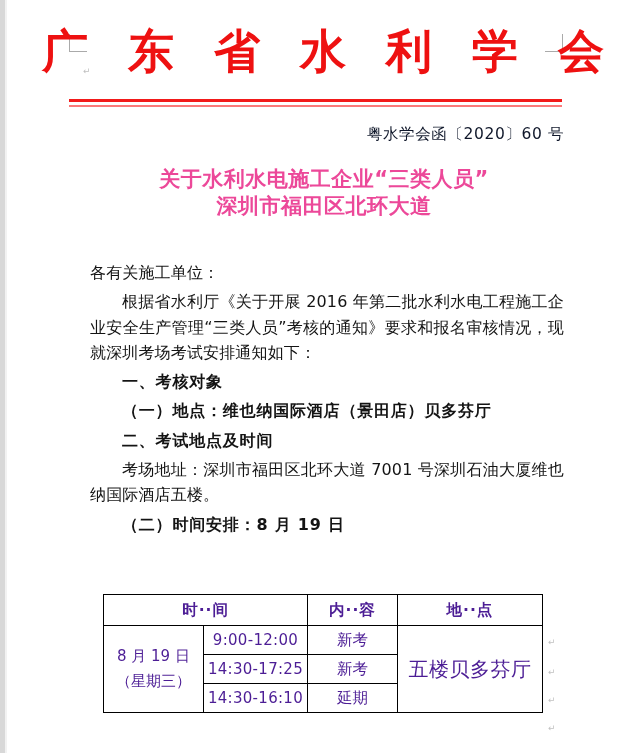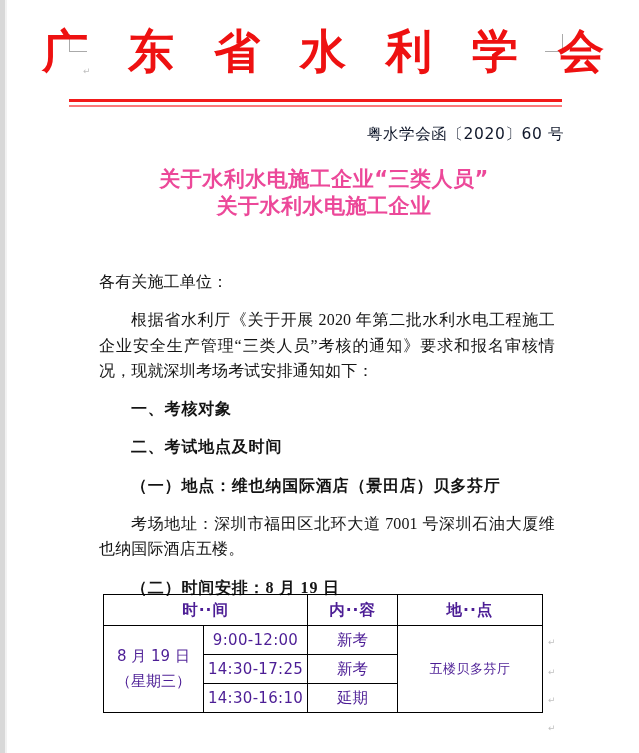--- a/index.html
+++ b/index.html
@@ -136,25 +136,24 @@
     left: 79px;
     top: 256px;
     width: 482px;
     font-family: "DejaVu Sans", "Liberation Sans", sans-serif;
     font-size: 16px;
     line-height: 25.3px;
     color: #141414;
     letter-spacing: 0.15px;
   }
   .body-text p {
-    margin: 13px;
+    margin: 4px;
     text-align: justify;
     text-justify: inter-ideograph;
     white-space: normal;
-    font-family: Liberation Serif, serif;
   }
   .body-text p.indent { text-indent: 32px; }
   .body-text p.bold {
     font-weight: bold;
     text-indent: 32px;
     letter-spacing: 0.8px;
   }
 
   
   .exam-table {
@@ -182,21 +181,21 @@
   .exam-table td.time-cell {
     height: 28px;
     font-size: 15px;
     letter-spacing: 0.3px;
   }
   .exam-table td.daycell {
     font-size: 15px;
     line-height: 25px;
   }
   .exam-table td.venue {
-    font-size: 13px;
+    font-size: 20px;
     letter-spacing: 0.5px;
   }
   .col-day   { width: 100px; }
   .col-time  { width: 104px; }
   .col-cont  { width: 90px; }
   .col-place { width: 146px; }
   .row-mark {
     position: absolute;
     left: 541px;
     color: #c2c2c2;
@@ -219,29 +218,29 @@
   </div>
   <span class="pilcrow-red">↵</span>
 
   <div class="rule-thick"></div>
   <div class="rule-thin"></div>
 
   <div class="doc-number">粤水学会函〔2020〕60 号</div>
 
   <div class="doc-title">
     <span class="ln">关于水利水电施工企业“三类人员”</span>
-    <span class="ln">关于水利水电施工企业</span>
+    <span class="ln">深圳市福田区北环大道</span>
   </div>
 
   <div class="body-text">
     <p>各有关施工单位：</p>
-    <p class="indent">根据省水利厅《关于开展 2020 年第二批水利水电工程施工企业安全生产管理“三类人员”考核的通知》要求和报名审核情况，现就深圳考场考试安排通知如下：</p>
+    <p class="indent">根据省水利厅《关于开展 2016 年第二批水利水电工程施工企业安全生产管理“三类人员”考核的通知》要求和报名审核情况，现就深圳考场考试安排通知如下：</p>
     <p class="bold">一、考核对象</p>
+    <p class="bold">（一）地点：维也纳国际酒店（景田店）贝多芬厅</p>
     <p class="bold">二、考试地点及时间</p>
-    <p class="bold">（一）地点：维也纳国际酒店（景田店）贝多芬厅</p>
     <p class="indent">考场地址：深圳市福田区北环大道 7001 号深圳石油大厦维也纳国际酒店五楼。</p>
     <p class="bold">（二）时间安排：8 月 19 日</p>
   </div>
 
   <table class="exam-table">
     <thead>
       <tr>
         <th class="col-head-time" colspan="2">时··间</th>
         <th class="col-cont">内··容</th>
         <th class="col-place">地··点</th>

